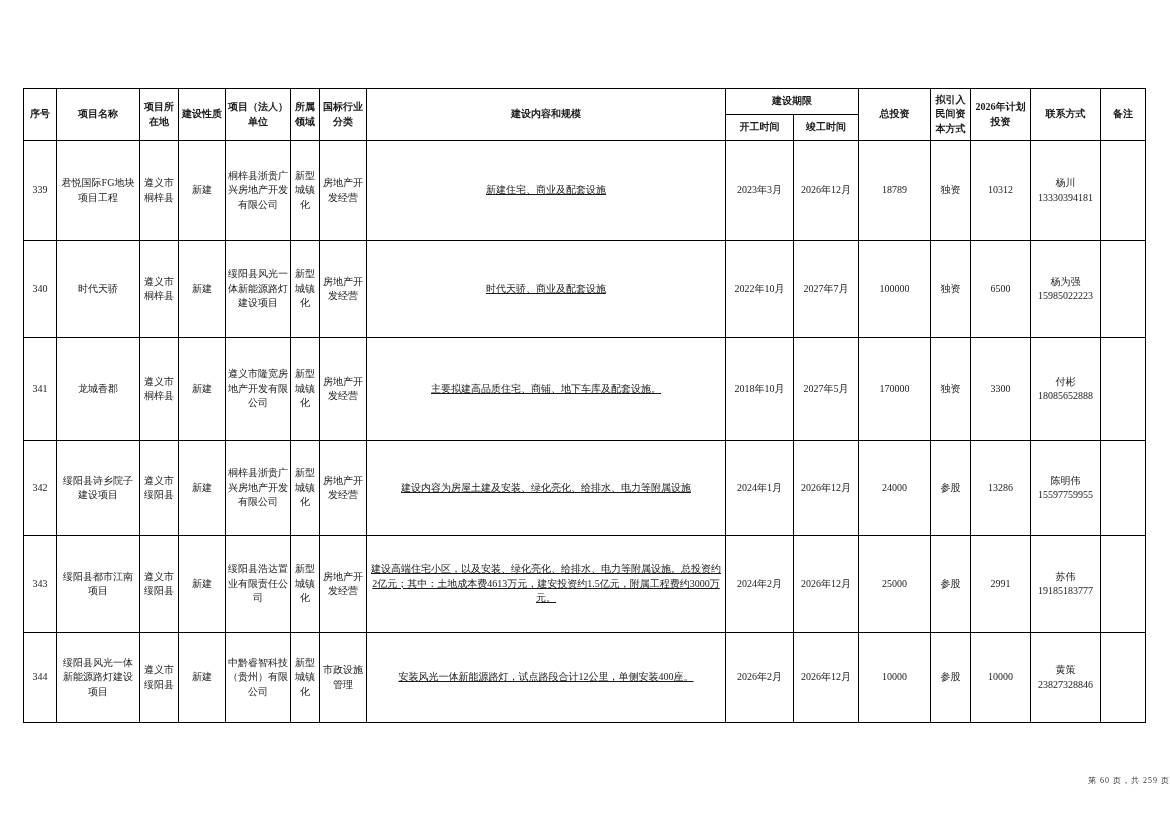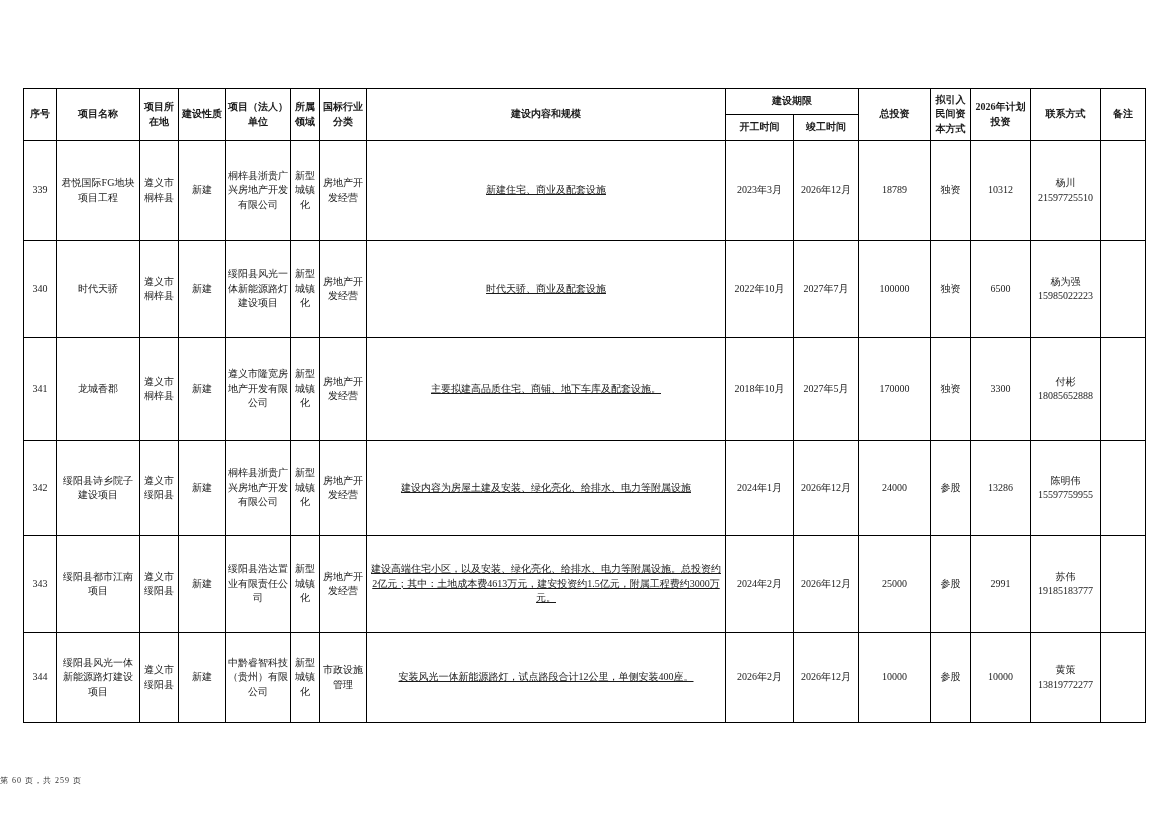--- a/index.html
+++ b/index.html
@@ -49,21 +49,21 @@
   td.content-cell {
     text-align: left;
     padding: 2px 5px;
     text-decoration: underline;
   }
   .footer {
     position: absolute;
     top: 775px;
     left: 0;
     width: 1170px;
-    text-align: left;
+    text-align: right;
     font-size: 8px;
     letter-spacing: 1px;
     color: #333;
   }
 </style>
 </head>
 <body>
 
 <div class="sheet">
 
@@ -117,21 +117,21 @@
         <td>新型城镇化</td>
         <td>房地产开发经营</td>
         <td class="content-cell">新建住宅、商业及配套设施</td>
         <td>2023年3月</td>
         <td>2026年12月</td>
         <td>18789</td>
         <td>独资</td>
         <td>10312</td>
         <td>
           <div>杨川</div>
-          <div>21597725510</div>
+          <div>13330394181</div>
         </td>
         <td></td>
       </tr>
       <tr class="r1">
         <td>340</td>
         <td>时代天骄</td>
         <td>遵义市桐梓县</td>
         <td>新建</td>
         <td>绥阳县风光一体新能源路灯建设项目</td>
         <td>新型城镇化</td>
@@ -217,21 +217,21 @@
         <td>新型城镇化</td>
         <td>市政设施管理</td>
         <td class="content-cell">安装风光一体新能源路灯，试点路段合计12公里，单侧安装400座。</td>
         <td>2026年2月</td>
         <td>2026年12月</td>
         <td>10000</td>
         <td>参股</td>
         <td>10000</td>
         <td>
           <div>黄策</div>
-          <div>13819772277</div>
+          <div>23827328846</div>
         </td>
         <td></td>
       </tr>
     </tbody>
   </table>
 
   <div class="footer">第 60 页，共 259 页</div>
 </div>
 
 </body></html>

